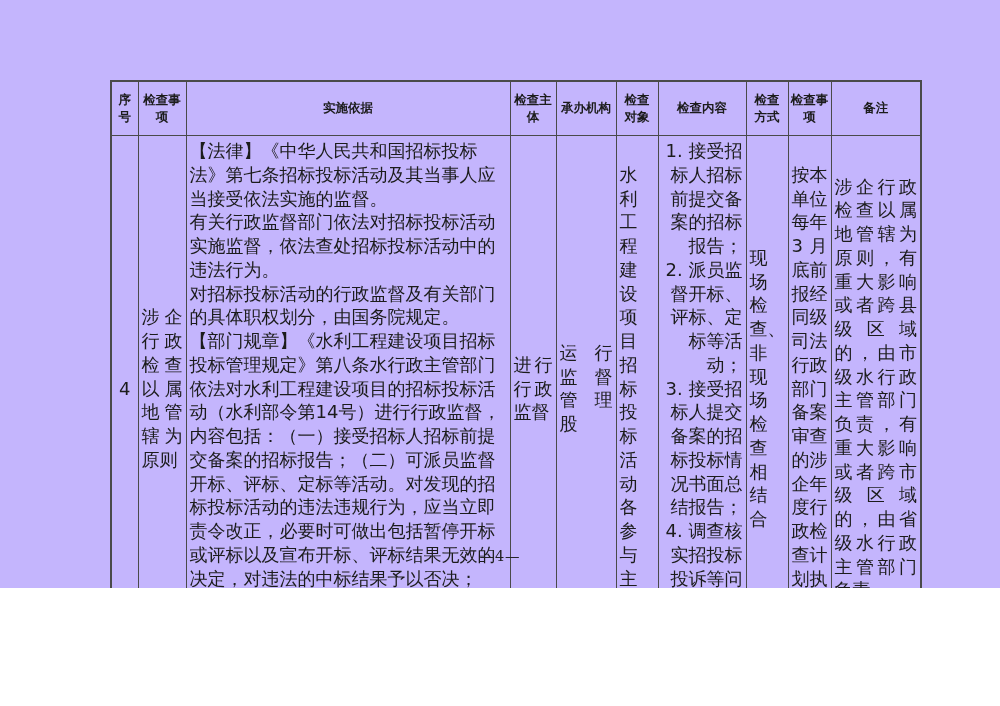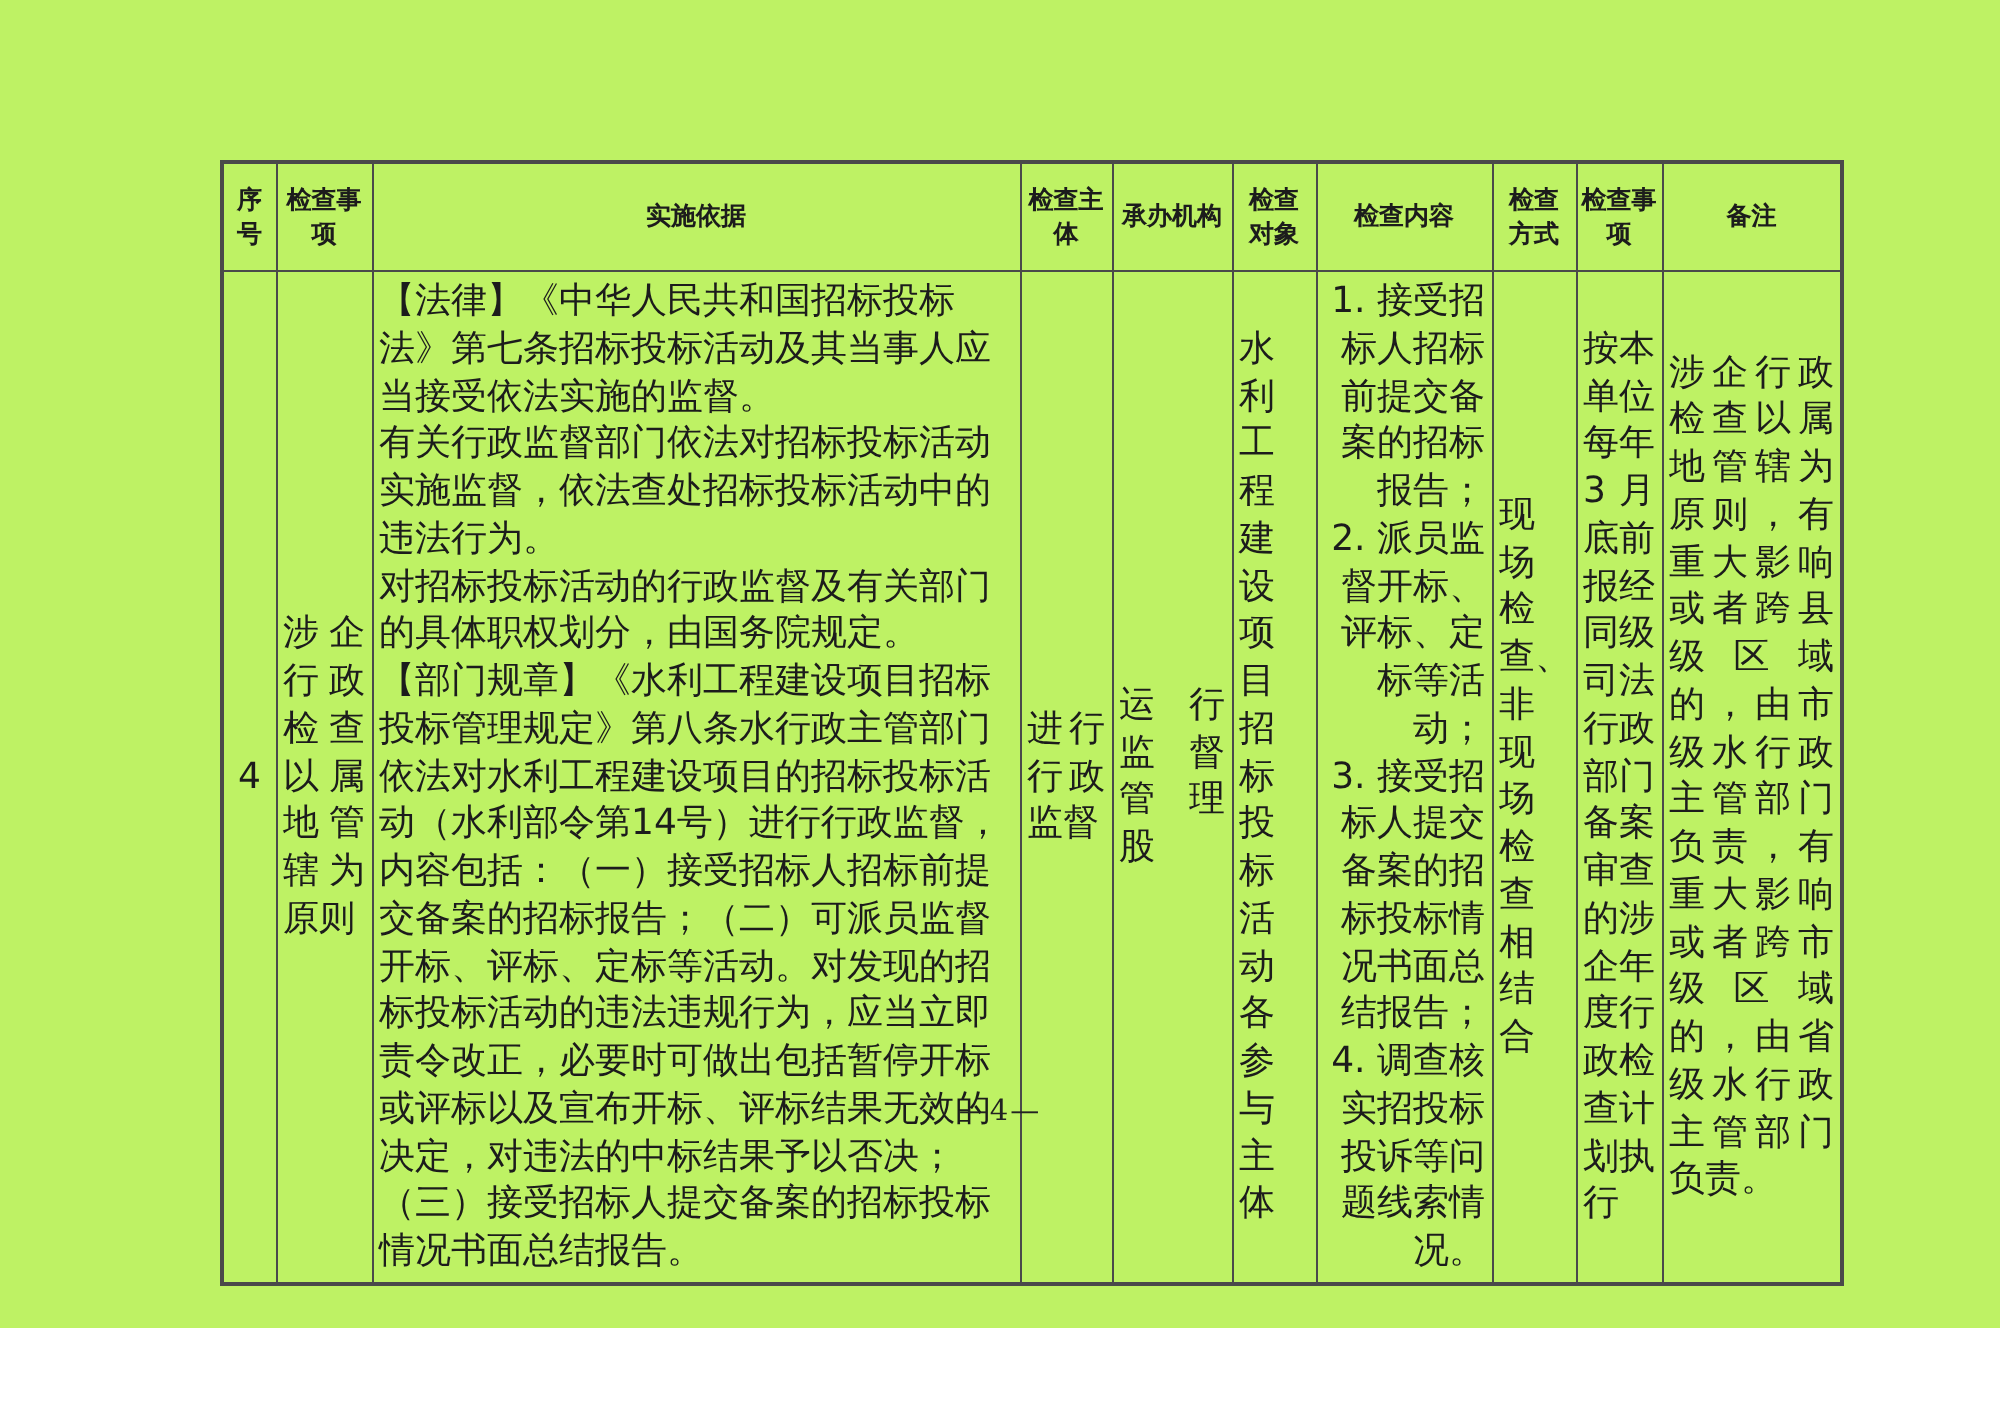--- a/index.html
+++ b/index.html
@@ -3,22 +3,22 @@
 <meta charset="utf-8">
 <style>
   html, body {
     margin: 0;
     padding: 0;
     background: #ffffff;
   }
   .page {
     position: relative;
     width: 1000px;
-    height: 664px;
-    background: #bef264;
+    height: 588px;
+    background: #c4b5fd;
     font-family: "DejaVu Sans", "Liberation Sans", sans-serif;
     color: #1c1c1c;
     overflow: hidden;
   }
   table.doc-table {
     position: absolute;
     left: 110px;
     top: 80px;
     width: 810px;
     border-collapse: collapse;

